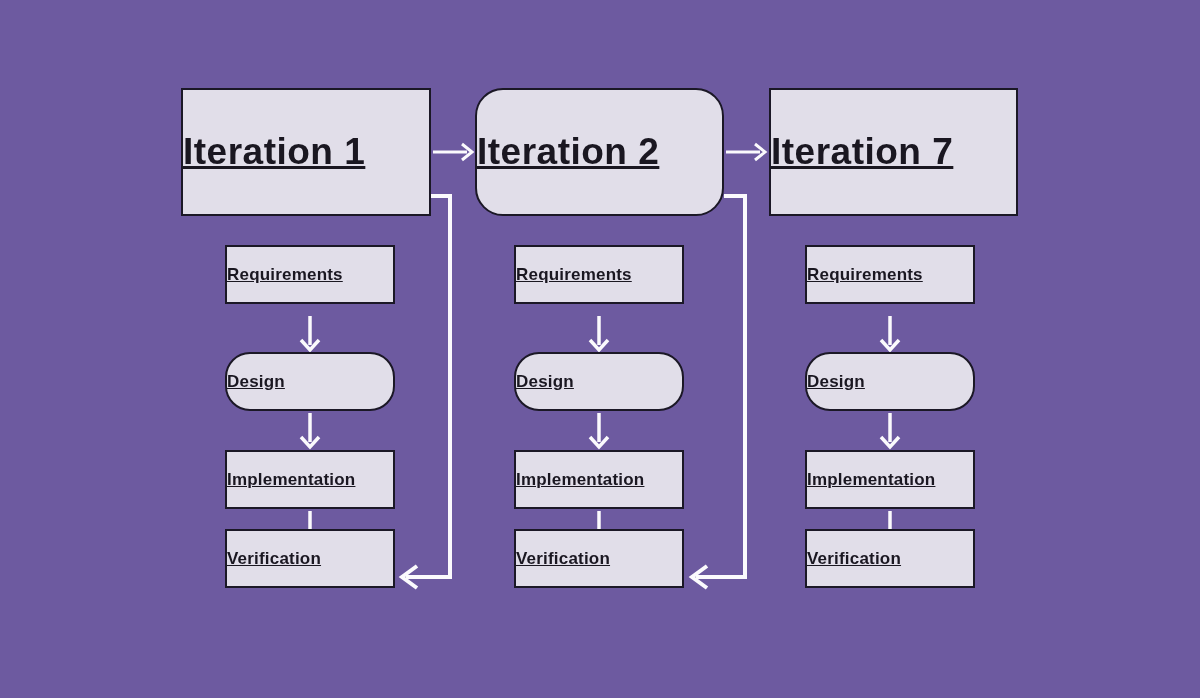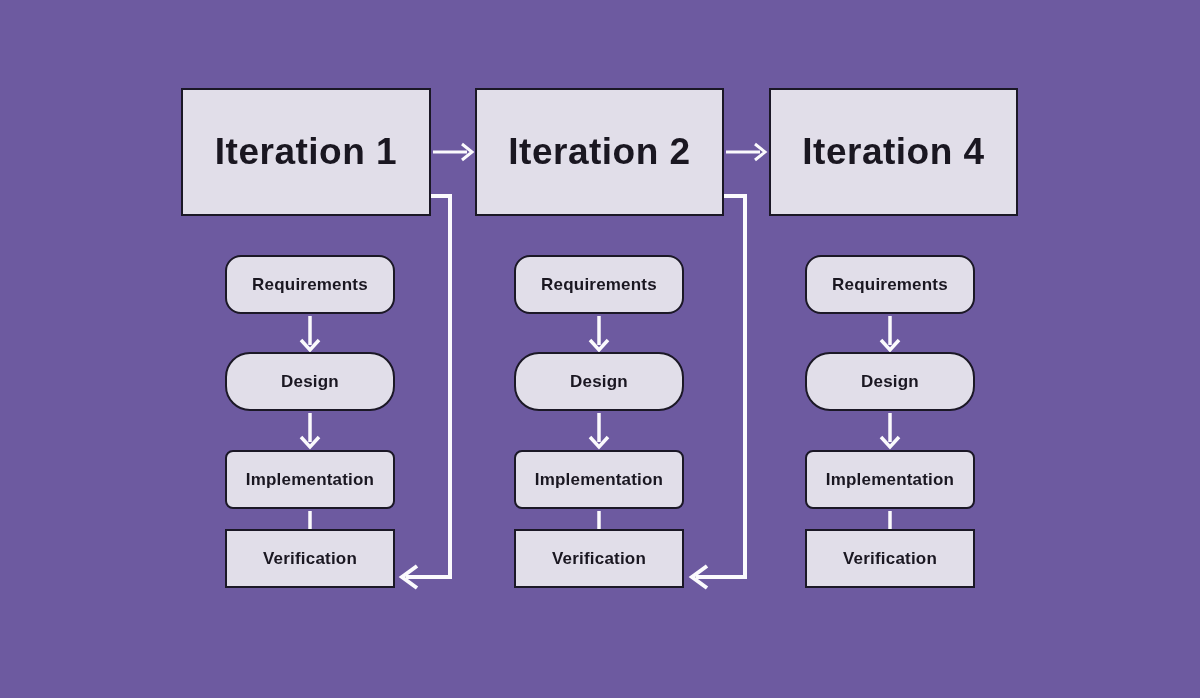--- a/index.html
+++ b/index.html
@@ -22,34 +22,35 @@
   #arrows .flow{stroke-width:3.5px;}
   #arrows .head{stroke-width:3.5px;stroke-linejoin:miter;}
   #arrows .hflow{stroke-width:3px;}
   #arrows .hhead{stroke-width:3px;}
   #arrows .fb{stroke-width:4px;stroke-linejoin:miter;}
   .box{
     position:absolute;z-index:2;
     background:var(--c-fill);
     border:2px solid var(--c-border);
     box-sizing:border-box;
-    display:flex;align-items:center;justify-content:center;
+    display:flex;align-items:center;justify-content:flex-start;
     color:var(--c-text);
+    text-decoration:underline;
   }
   .header-box{width:250px;height:128px;}
   .header-box .lbl{font-size:37px;font-weight:600;letter-spacing:.5px;}
   .phase-box{width:170px;height:59px;}
   .phase-box .lbl{font-size:17px;font-weight:700;letter-spacing:.2px;}
   
   #hdr1{left:181px;top:88px;}
-  #hdr2{left:475px;top:88px;width:249px;}
+  #hdr2{left:475px;top:88px;width:249px;border-radius:28px;}
   #hdr3{left:769px;top:88px;width:249px;}
   
   .col1{left:225px;} .col2{left:514px;} .col3{left:805px;}
-  .row1{top:255px;border-radius:16px;} .row2{top:352px;border-radius:25px;} .row3{top:450px;border-radius:8px;} .row4{top:529px;}
+  .row1{top:245px;} .row2{top:352px;border-radius:25px;} .row3{top:450px;} .row4{top:529px;}
 </style>
 </head>
 <body>
 
 <div id="canvas">
 
   <svg id="arrows" width="1200" height="698" viewBox="0 0 1200 698">
 
     <g>
       <path class="hflow" d="M433 152 H467"></path>
@@ -97,21 +98,21 @@
     </g>
   </svg>
 
   <div class="box header-box" id="hdr1">
     <span class="lbl">Iteration 1</span>
   </div>
   <div class="box header-box" id="hdr2">
     <span class="lbl">Iteration 2</span>
   </div>
   <div class="box header-box" id="hdr3">
-    <span class="lbl">Iteration 4</span>
+    <span class="lbl">Iteration 7</span>
   </div>
 
   <div class="box phase-box col1 row1">
     <span class="lbl">Requirements</span>
   </div>
   <div class="box phase-box col1 row2">
     <span class="lbl">Design</span>
   </div>
   <div class="box phase-box col1 row3">
     <span class="lbl">Implementation</span>

